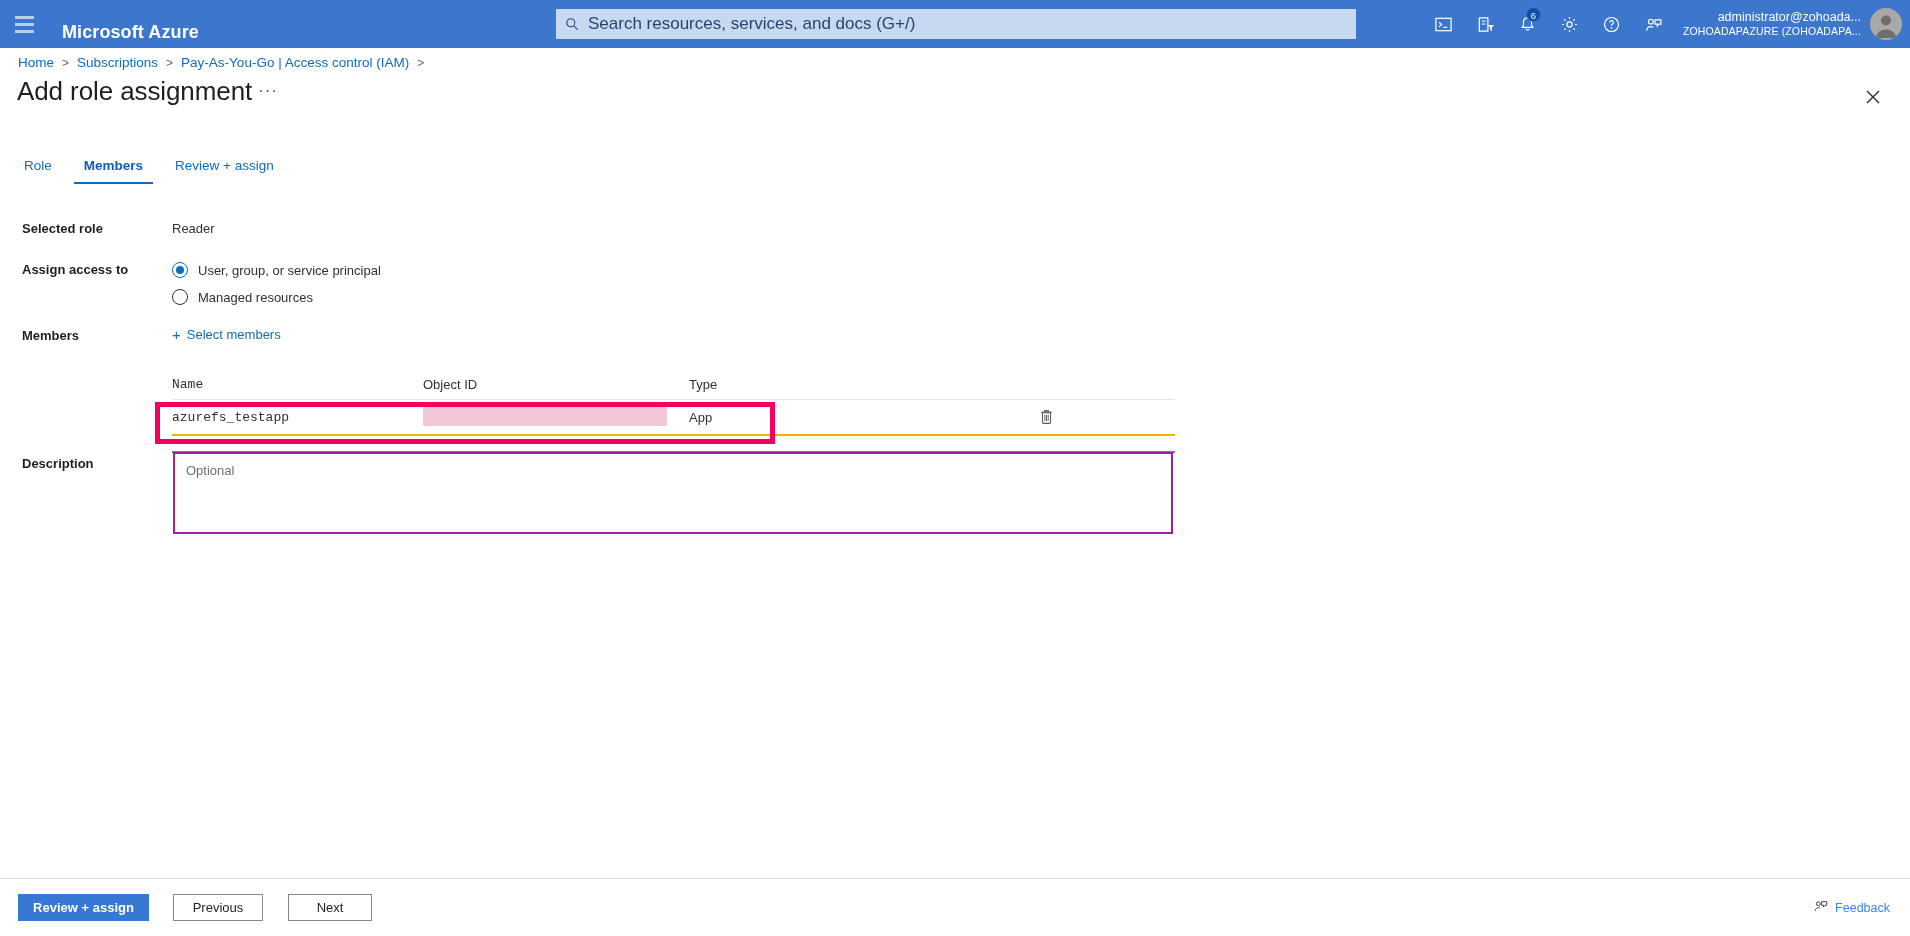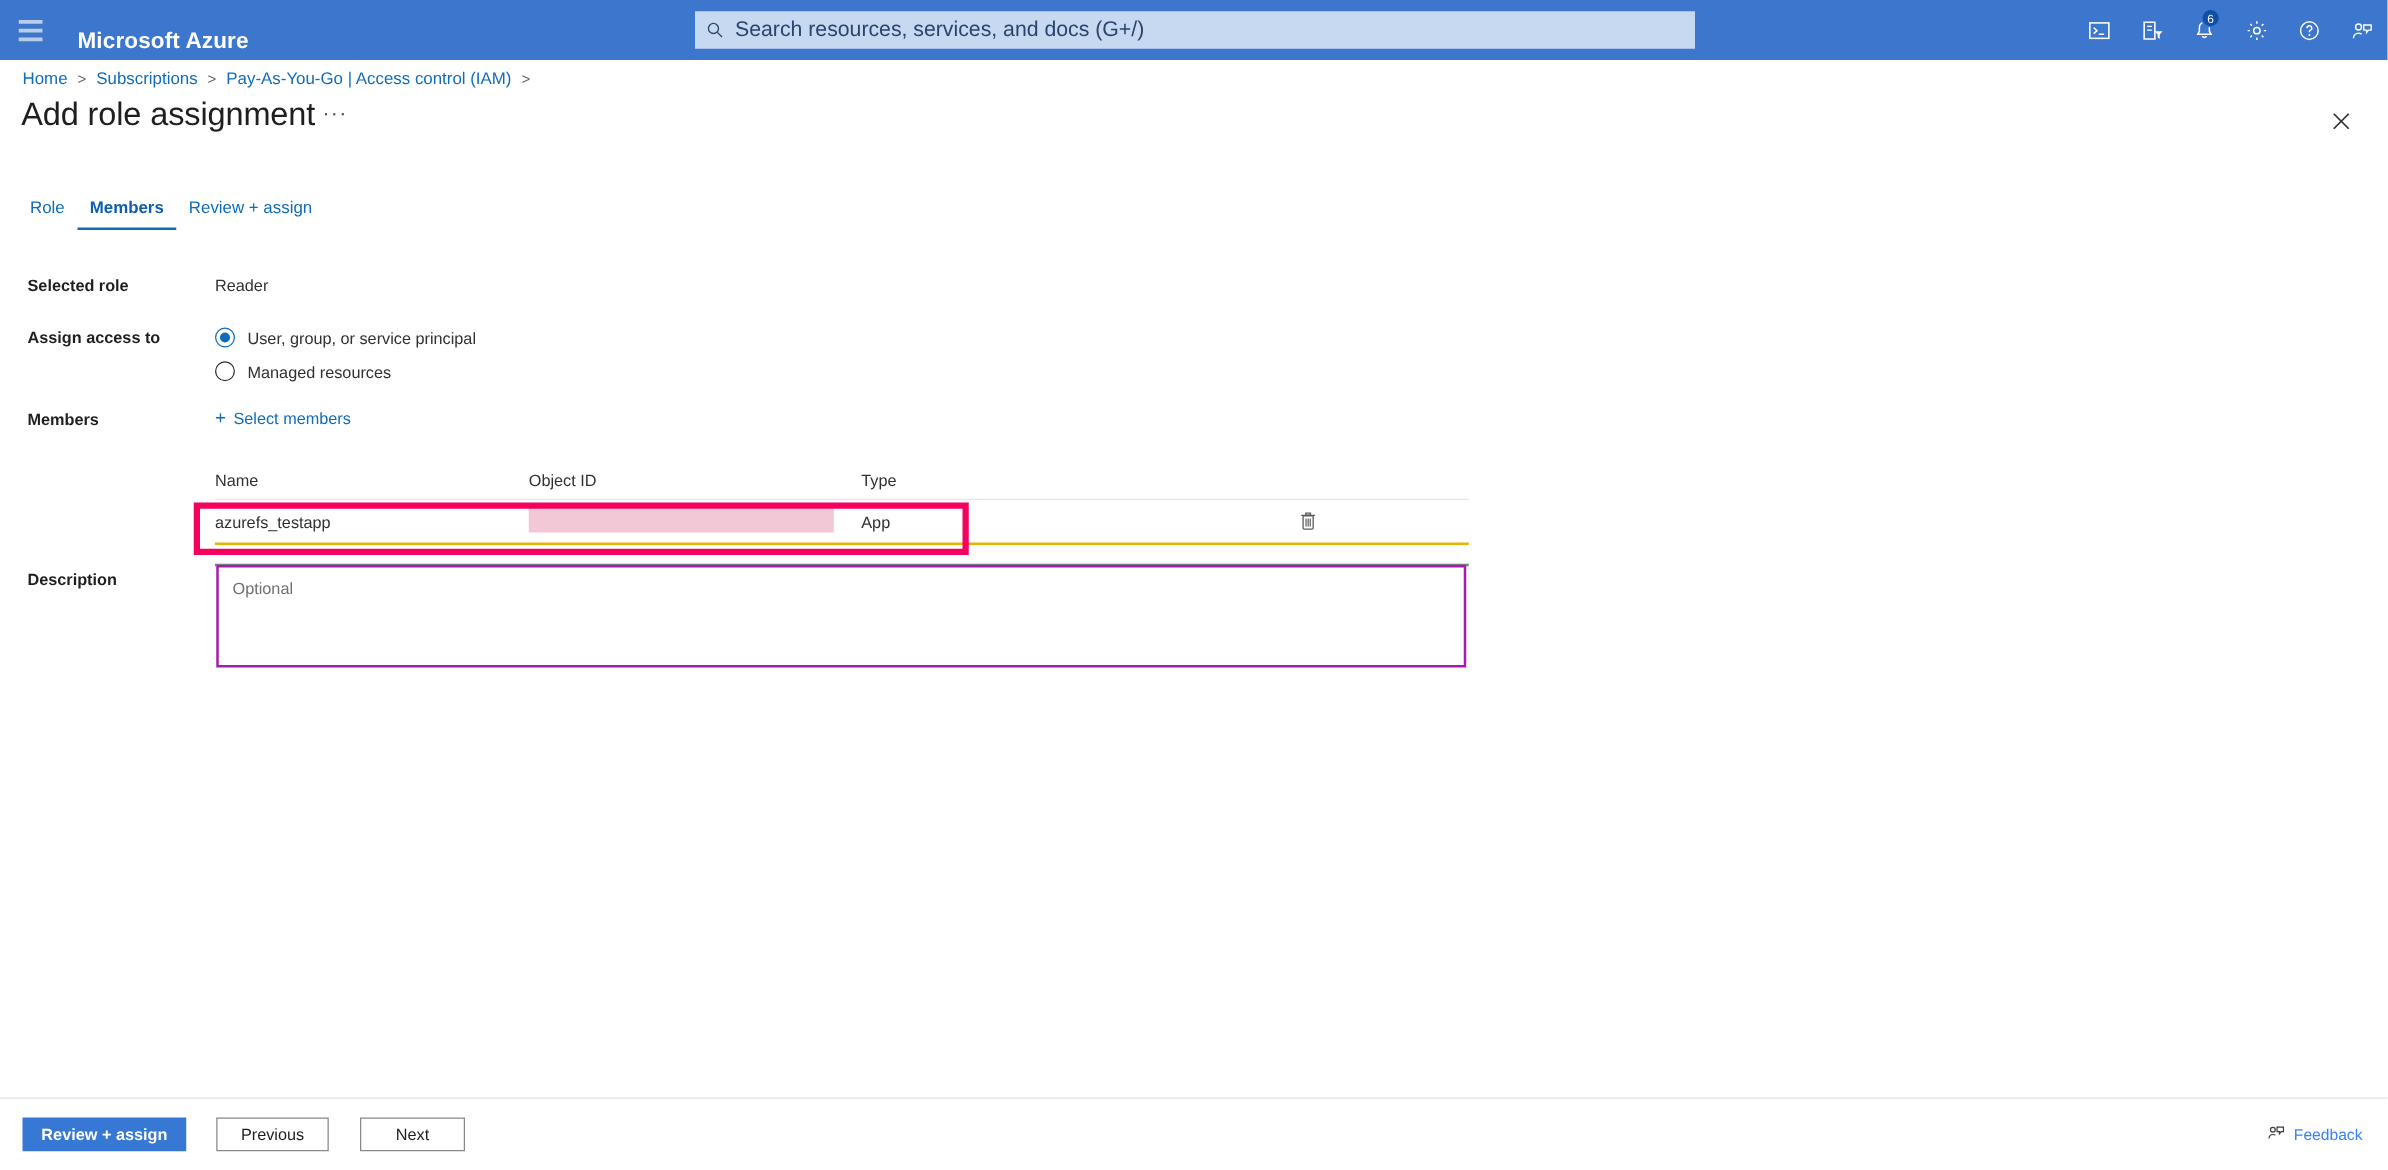--- a/index.html
+++ b/index.html
@@ -94,21 +94,21 @@
   }
   .closebtn {
     position: absolute; top: 82px; right: 22px;
     width: 30px; height: 30px;
     display: flex; align-items: center; justify-content: center;
     cursor: pointer;
   }
   
   .tabs {
     position: absolute; top: 158px; left: 18px;
-    display: flex; align-items: flex-end; gap: 0;
+    display: flex; align-items: flex-end; gap: 12px;
   }
   .tab {
     font-size: 13.5px; color: #0f6cbd;
     padding: 0 10px 9px 10px; cursor: pointer;
     border-bottom: 2px solid transparent; white-space: nowrap;
   }
   .tab:first-child { padding-left: 6px; }
   .tab.active { color: #0f5fae; font-weight: bold; border-bottom-color: #0f6cbd; }
   
   .form-label {
@@ -155,21 +155,21 @@
     font-size: 13px; color: #323130;
     height: 30px;
     border-bottom: 1px solid #e6e6e6;
   }
   .mtrow {
     display: flex; align-items: center;
     font-size: 13px; color: #323130;
     height: 36px;
     border-bottom: 2px solid #eab308;
   }
-  .c-name { width: 251px; }
+  .c-name { width: 251px; font-family: Liberation Mono, monospace; }
   .c-oid  { width: 266px; }
   .c-type { width: 228px; }
   .c-act  { width: 258px; display: flex; align-items: center; justify-content: flex-start; padding-left: 122px; }
   .redact {
     display: inline-block;
     width: 244px; height: 20px;
     background: #f2c8d6;
   }
   .trash { cursor: pointer; line-height: 0; }
   .highlight-box {
@@ -280,20 +280,33 @@
       </svg>
     </div>
     <div class="ticon">
       <svg width="19" height="19" viewBox="0 0 20 20">
         <circle cx="7.2" cy="7" r="2.5" fill="none" stroke="#fff" stroke-width="1.25"></circle>
         <path d="M2.9 16.5c0-2.6 1.95-4.3 4.3-4.3 1 0 1.9.3 2.6.8" fill="none" stroke="#fff" stroke-width="1.25"></path>
         <path d="M11.6 5.2h6.2v4.4h-2.2l-1.6 2v-2h-2.4z" fill="none" stroke="#fff" stroke-width="1.2"></path>
       </svg>
     </div>
 
+    <div class="acct">
+      <div class="acct-text">
+        <div class="acct-name">administrator@zohoada...</div>
+        <div class="acct-org">ZOHOADAPAZURE (ZOHOADAPA...</div>
+      </div>
+      <div class="avatar">
+        <svg width="32" height="32" viewBox="0 0 32 32">
+          <circle cx="16" cy="16" r="16" fill="#a8a8a8"></circle>
+          <circle cx="16" cy="12.5" r="5" fill="#6e6e6e"></circle>
+          <path d="M5.5 30c1.1-5.6 5.4-8.6 10.5-8.6S25.4 24.4 26.5 30z" fill="#6e6e6e"></path>
+        </svg>
+      </div>
+    </div>
   </div>
 </div>
 
 <div class="breadcrumb">
   <span class="crumb">Home</span>
   <span class="crumbsep">&gt;</span>
   <span class="crumb">Subscriptions</span>
   <span class="crumbsep">&gt;</span>
   <span class="crumb">Pay-As-You-Go | Access control (IAM)</span>
   <span class="crumbsep">&gt;</span>

